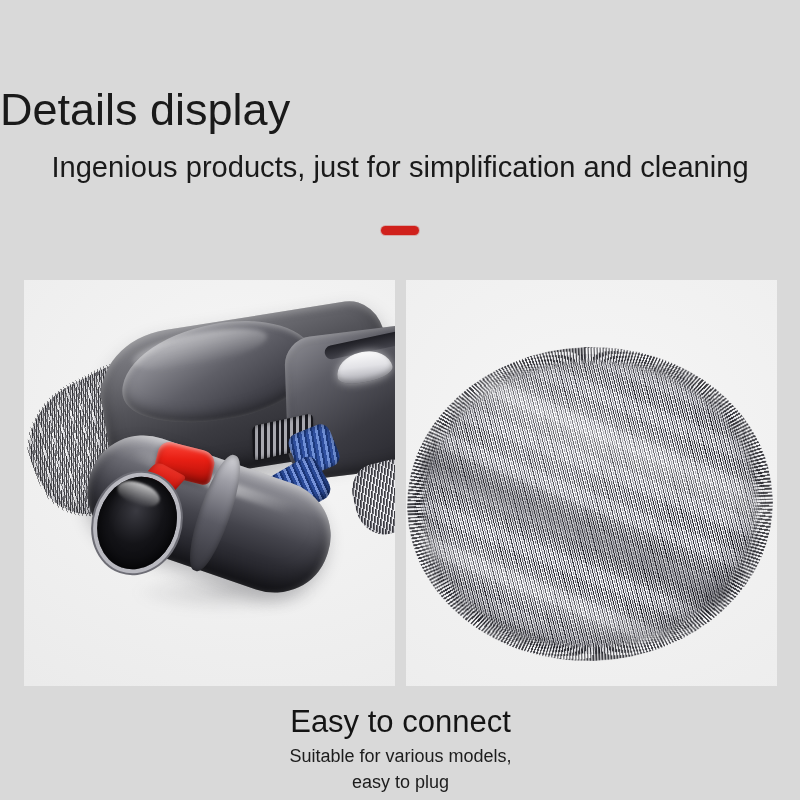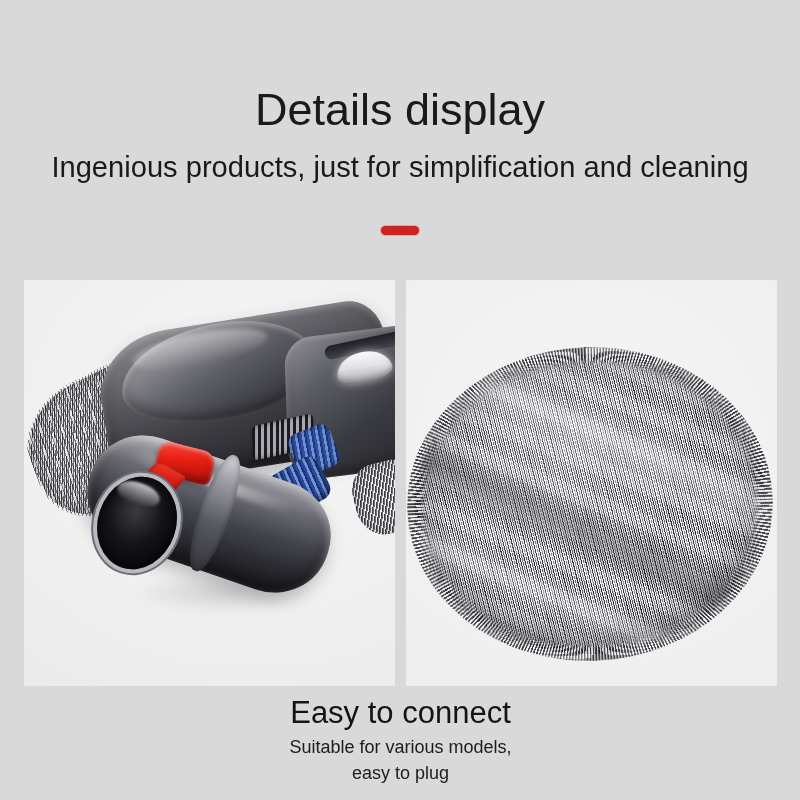--- a/index.html
+++ b/index.html
@@ -21,21 +21,21 @@
     left: 0;
     top: 0;
     width: 800px;
     height: 270px;
   }
   .page-title {
     position: absolute;
     left: 0;
     top: 84px;
     width: 800px;
-    text-align: center;
+    text-align: left;
     font-size: 45px;
     line-height: 52px;
     color: #1a1a1a;
     font-weight: 400;
     letter-spacing: 0px;
   }
   .page-subtitle {
     position: absolute;
     left: 0;
     top: 149px;
@@ -459,20 +459,21 @@
     left: 24px;
     top: 694px;
     width: 753px;
     height: 100px;
     display: flex;
     gap: 11px;
   }
   .caption-col {
     flex: 1 1 0;
     text-align: center;
+    margin-top: 9px;
   }
   .caption-title {
     font-size: 31px;
     line-height: 38px;
     color: #141414;
     font-weight: 400;
   }
   .caption-text {
     margin-top: 2px;
     font-size: 18px;

